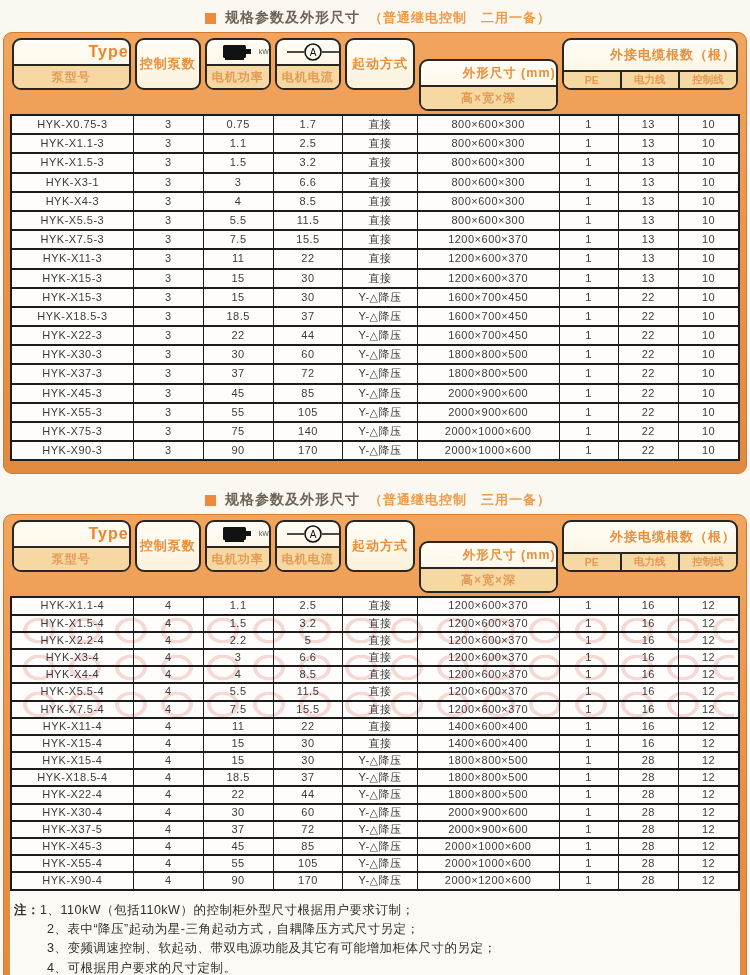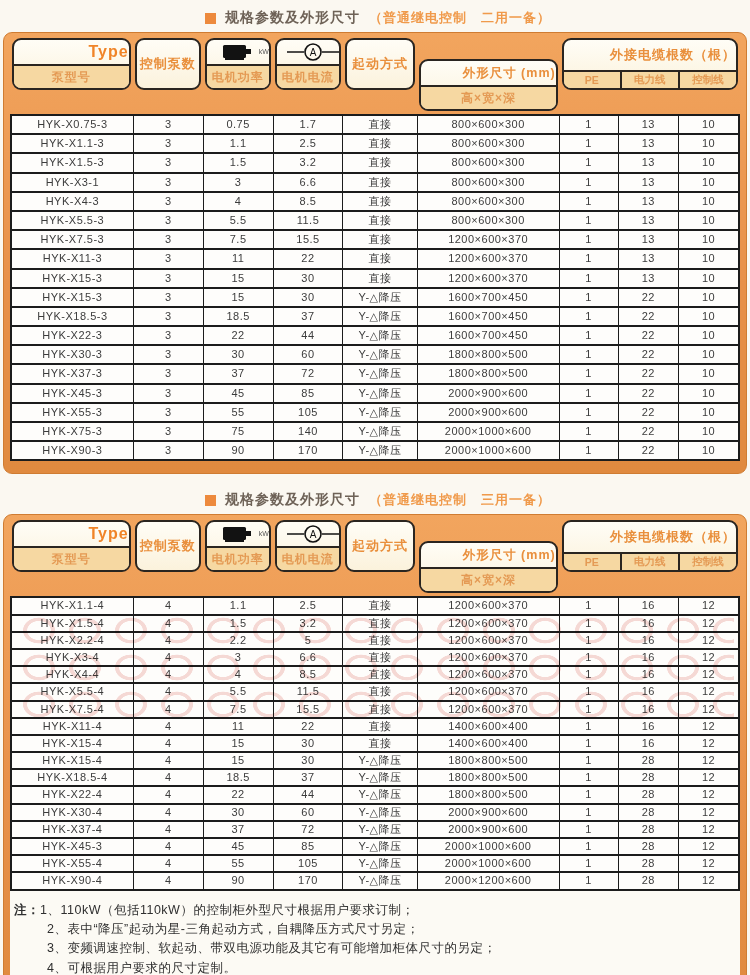--- a/index.html
+++ b/index.html
@@ -593,21 +593,21 @@
               <td>4</td>
               <td>30</td>
               <td>60</td>
               <td>Y-△降压</td>
               <td>2000×900×600</td>
               <td>1</td>
               <td>28</td>
               <td>12</td>
             </tr>
             <tr>
-              <td>HYK-X37-4</td>
+              <td>HYK-X37-5</td>
               <td>4</td>
               <td>37</td>
               <td>72</td>
               <td>Y-△降压</td>
               <td>2000×900×600</td>
               <td>1</td>
               <td>28</td>
               <td>12</td>
             </tr>
             <tr>

